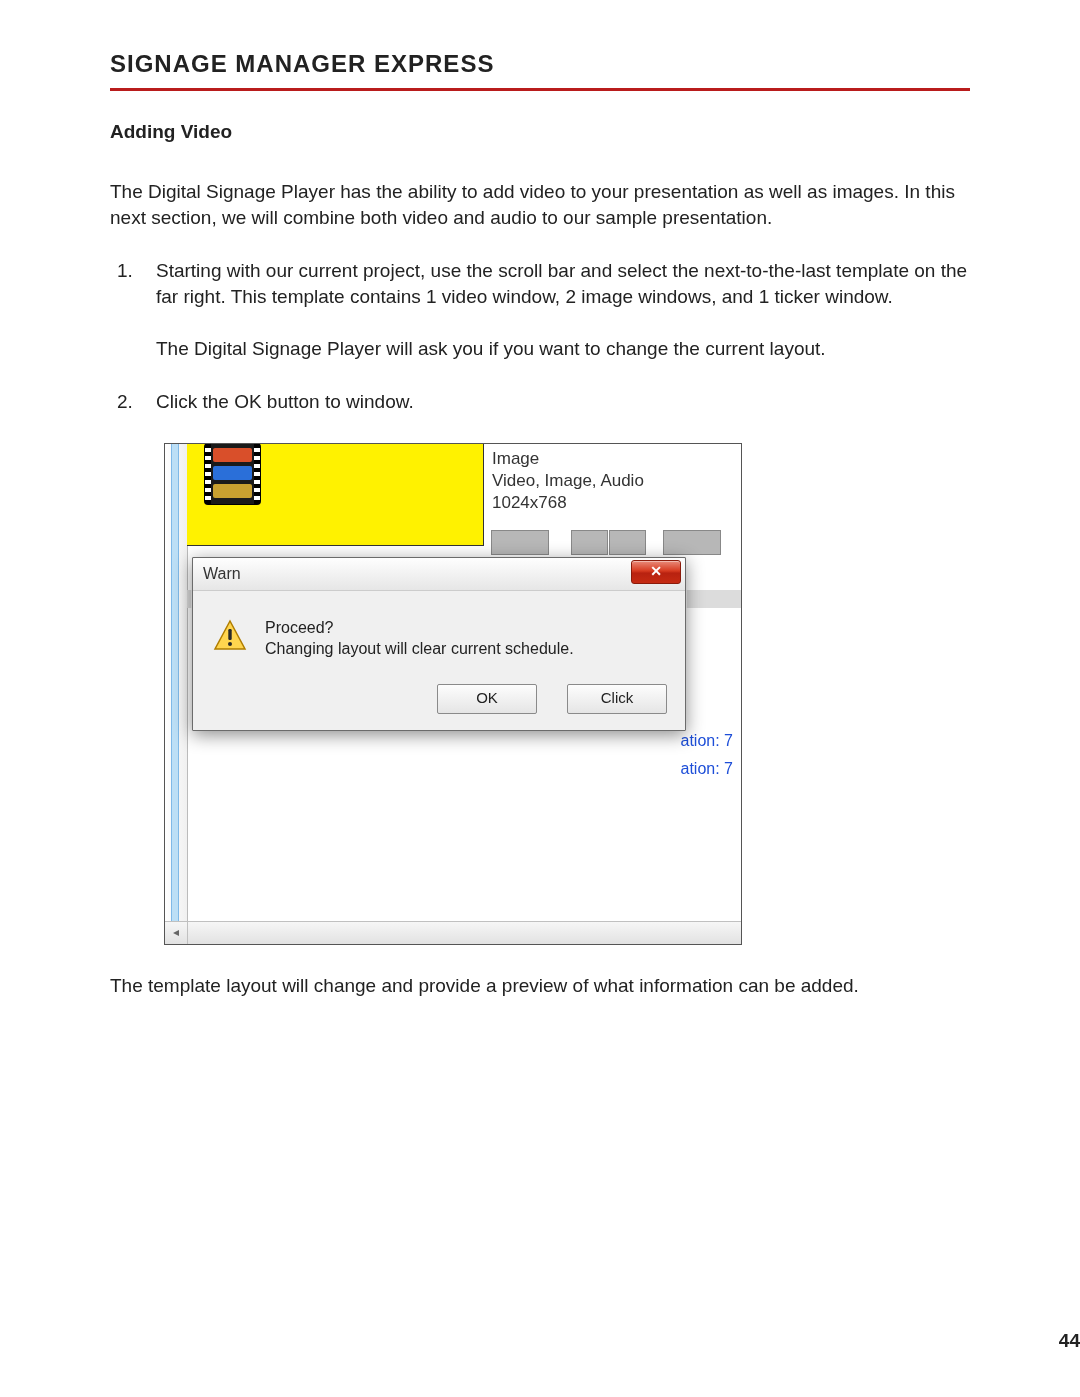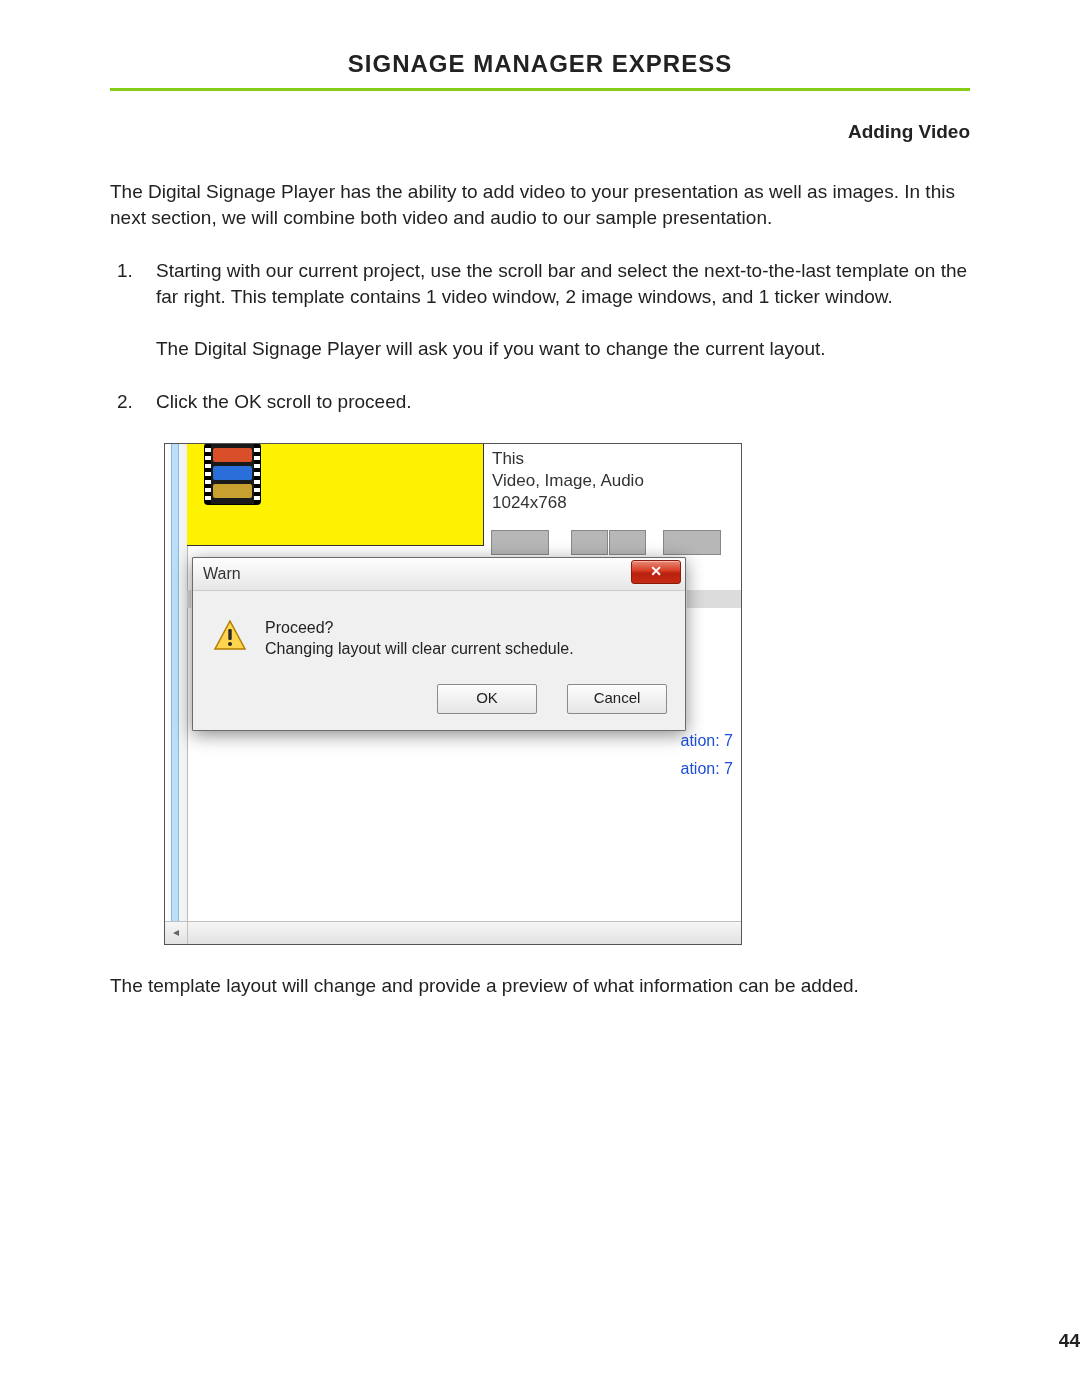--- a/index.html
+++ b/index.html
@@ -11,30 +11,30 @@
   }
   .page {
     width: 1080px;
     height: 1397px;
     margin: 0 auto;
     box-sizing: border-box;
     padding: 50px 110px 0 110px;
     position: relative;
   }
   .page-title {
-    text-align: center;
+    text-align: left;
     font-weight: bold;
     letter-spacing: 1px;
     font-size: 24px;
     padding-bottom: 10px;
-    border-bottom: 3px solid #84cc16;
+    border-bottom: 3px solid #b91c1c;
     margin-bottom: 30px;
   }
   .section-title {
-    text-align: right;
+    text-align: left;
     font-weight: bold;
     font-size: 19px;
     margin-bottom: 36px;
   }
   .para {
     font-size: 19px;
     line-height: 1.35;
     margin-bottom: 28px;
   }
   ol.steps {
@@ -282,42 +282,42 @@
   <div class="section-title">Adding Video</div>
 
   <p class="para">The Digital Signage Player has the ability to add video to your presentation as well as images.  In this next section, we will combine both video and audio to our sample presentation.</p>
 
   <ol class="steps">
     <li>
       <p>Starting with our current project, use the scroll bar and select the next-to-the-last template on the far right.  This template contains 1 video window, 2 image windows, and 1 ticker window.</p>
       <p>The Digital Signage Player will ask you if you want to change the current layout.</p>
     </li>
     <li>
-      <p>Click the OK scroll to proceed.</p>
+      <p>Click the OK button to window.</p>
     </li>
   </ol>
 
   <div class="figure-wrap">
     <div class="figure">
 
       <div class="left-rail">
         <div class="left-rail-inner"></div>
       </div>
 
       <div class="yellow-area"></div>
       <div class="film-thumb">
         <div class="perf left"></div>
         <div class="perf right"></div>
         <div class="frame f1"></div>
         <div class="frame f2"></div>
         <div class="frame f3"></div>
       </div>
 
       <div class="info-panel">
-        <div>This</div>
+        <div>Image</div>
         <div>Video, Image, Audio</div>
         <div>1024x768</div>
       </div>
 
       <div class="tmpl a"></div>
       <div class="tmpl b1"></div>
       <div class="tmpl b2"></div>
       <div class="tmpl c"></div>
 
       <div class="grey-strip"></div>
@@ -336,21 +336,21 @@
             <rect x="15.3" y="10" width="3.4" height="11" fill="#292929" rx="1.2"></rect>
             <circle cx="17" cy="25" r="2" fill="#292929"></circle>
           </svg>
           <div class="dialog-msg">
             <div>Proceed?</div>
             <div>Changing layout will clear current schedule.</div>
           </div>
         </div>
         <div class="dialog-buttons">
           <div class="dlg-btn">OK</div>
-          <div class="dlg-btn">Cancel</div>
+          <div class="dlg-btn">Click</div>
         </div>
       </div>
 
       <div class="h-scroll">
         <div class="scroll-arrow">◂</div>
       </div>
 
     </div>
   </div>
 

